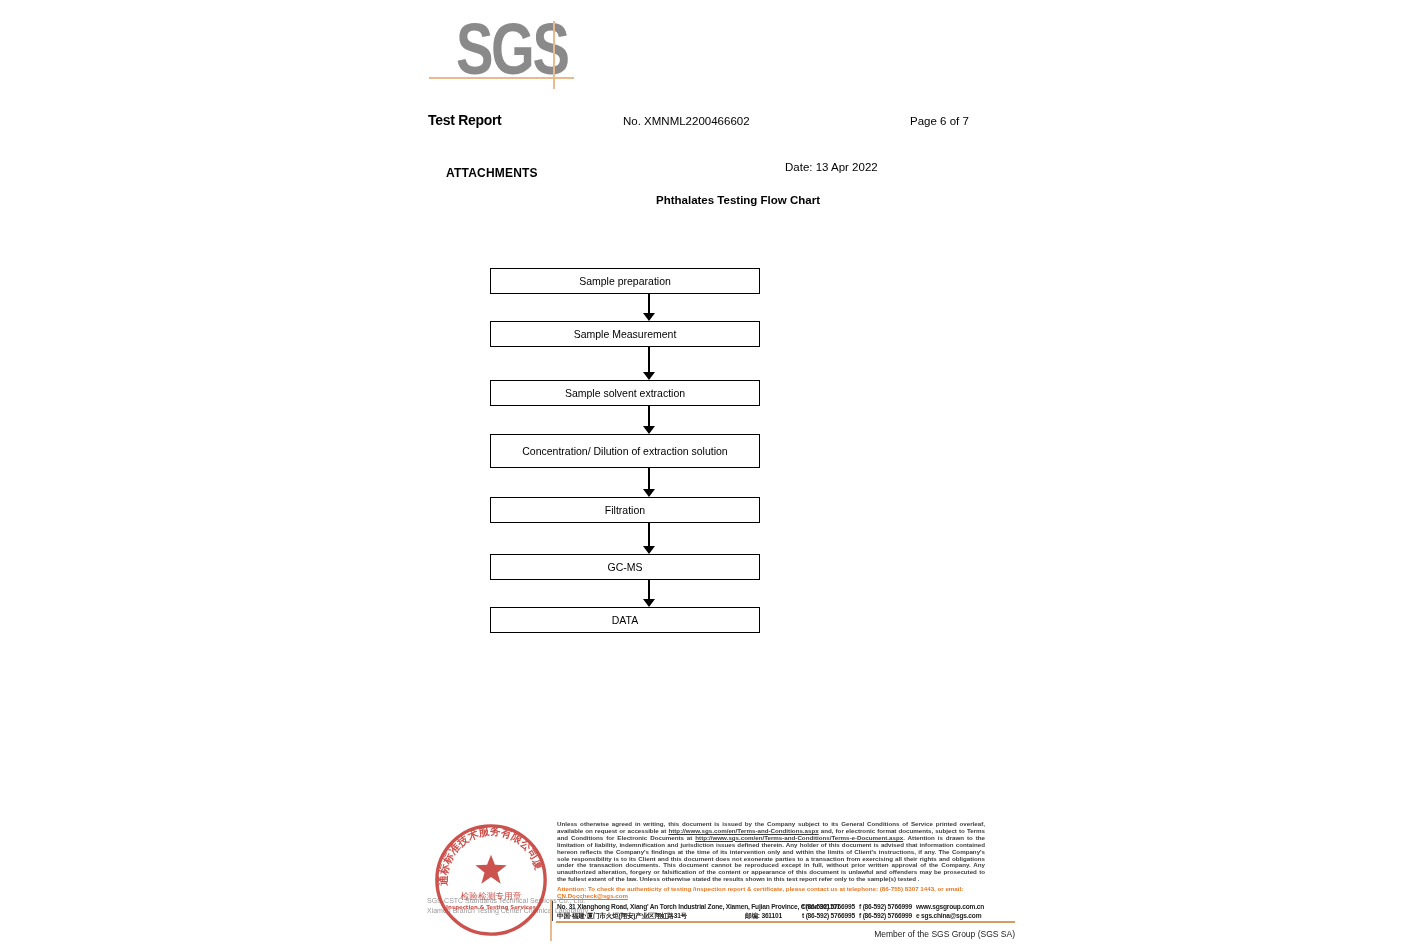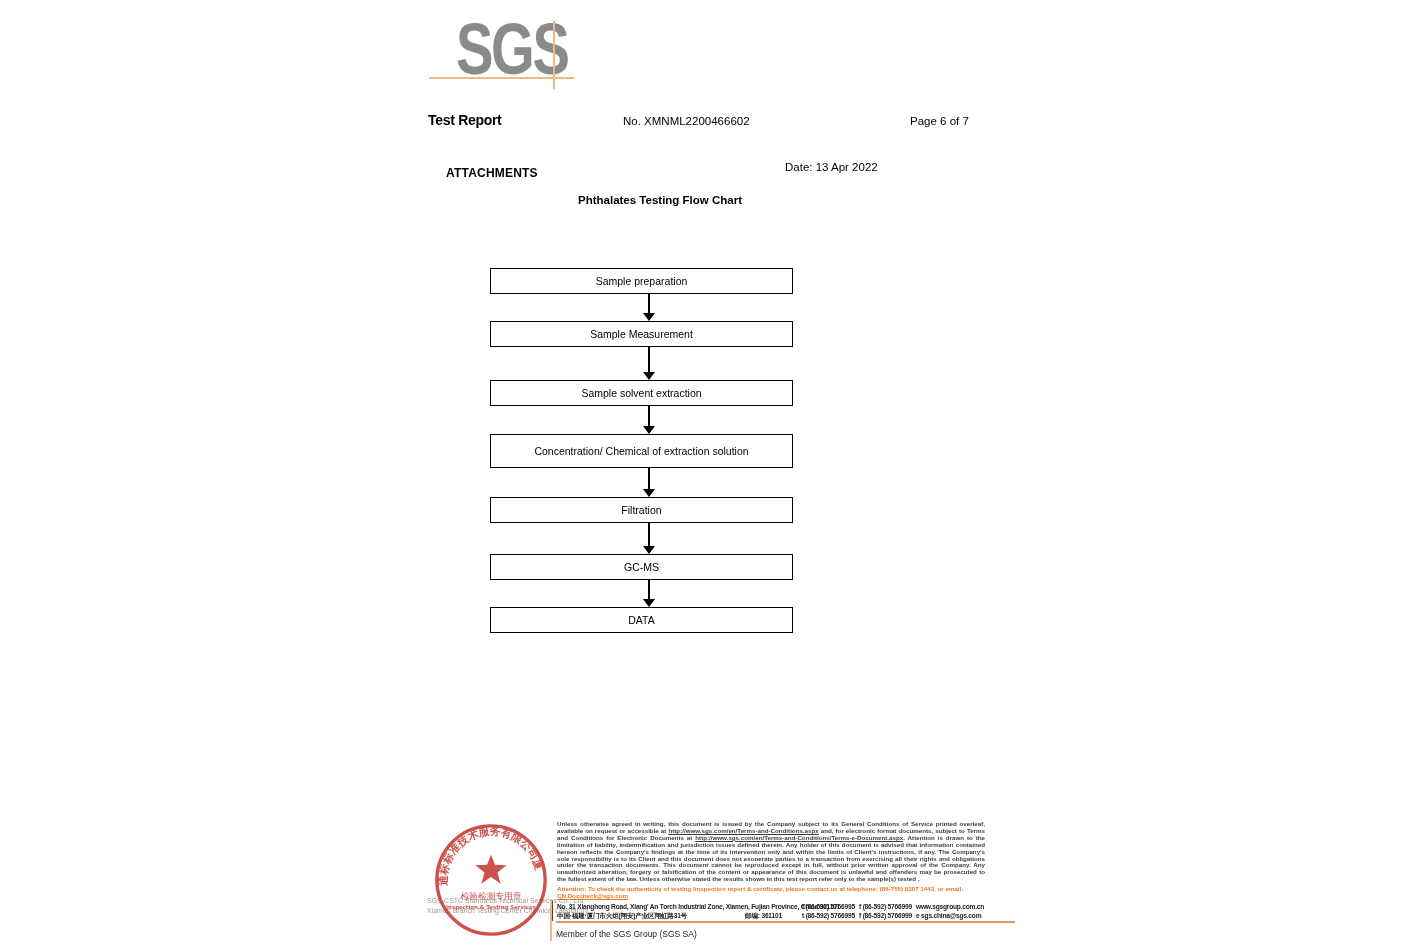--- a/index.html
+++ b/index.html
@@ -13,24 +13,24 @@
     letter-spacing:-3px;line-height:1;transform:scale(0.78,1);transform-origin:left top;
   }
   .crop-h-top{position:absolute;left:429px;top:77px;width:145px;height:2px;background:#eab98c;}
   .crop-v-top{position:absolute;left:553px;top:21px;width:2px;height:68px;background:#eab98c;}
   .hdr-title{position:absolute;left:428px;top:112px;font-size:14px;font-weight:bold;letter-spacing:-0.3px;text-align:right;}
   .hdr-no{position:absolute;left:610px;top:115px;font-size:11.5px;padding-left:13px;}
   .hdr-date{position:absolute;left:785px;top:128px;font-size:11.5px;margin-top:33px;}
   .hdr-page{position:absolute;left:910px;top:115px;font-size:11.5px;}
   
   .attach-heading{position:absolute;left:446px;top:166px;font-size:12px;font-weight:bold;letter-spacing:0.2px;}
-  .chart-title{position:absolute;left:500px;top:194px;width:320px;text-align:center;font-size:11.5px;font-weight:bold;}
+  .chart-title{position:absolute;left:500px;top:194px;width:320px;text-align:right;font-size:11.5px;font-weight:bold;}
   
   .fbox{
-    position:absolute;left:490px;width:303px;height:26px;border:1px solid #000;background:#fff;
+    position:absolute;left:490px;width:270px;height:26px;border:1px solid #000;background:#fff;
     box-sizing:border-box;display:flex;align-items:center;justify-content:center;
     font-size:10.5px;color:#000;
   }
   .b0{top:268px}.b1{top:321px}.b2{top:380px}.b3{top:434px;height:34px}.b4{top:497px}.b5{top:554px}.b6{top:607px}
   .arrow{position:absolute;left:642px;width:14px;display:flex;flex-direction:column;align-items:center;}
   .arrow .shaft{width:2.5px;background:#000;flex:1;}
   .arrow .head{width:0;height:0;border-left:6px solid transparent;border-right:6px solid transparent;border-top:8px solid #000;}
   .a0{top:294px;height:27px}.a1{top:347px;height:33px}.a2{top:406px;height:28px}
   .a3{top:468px;height:29px}.a4{top:523px;height:31px}.a5{top:580px;height:27px}
   
@@ -39,21 +39,21 @@
   .legal-block{position:absolute;left:557px;top:821px;width:428px;}
   .legal{margin:0;font-size:6.2px;line-height:6.9px;color:#3c3c3c;font-weight:bold;text-align:justify;}
   .attention{margin:3px 0 0 0;font-size:6.2px;line-height:6.7px;color:#e87722;font-weight:bold;}
   .u{text-decoration:underline;}
   .addr-divider{position:absolute;left:552px;top:901px;width:1px;height:20px;background:#444;}
   .crop-v-bot{position:absolute;left:550px;top:899px;width:2px;height:42px;background:#eab98c;}
   .addr{position:absolute;font-size:6.6px;letter-spacing:-0.2px;color:#222;font-weight:bold;white-space:nowrap;}
   .r1{top:903px}.r2{top:912px}
   .c-addr{left:557px}.c-postal{left:745px}.c-t{left:802px}.c-f{left:859px}.c-web{left:916px}
   .footer-rule{position:absolute;left:556px;top:921px;width:459px;height:2px;background:#d99a5f;}
-  .member-line{position:absolute;left:556px;top:929px;width:459px;text-align:left;font-size:8.5px;color:#222;}
+  .member-line{position:absolute;left:556px;top:929px;width:459px;text-align:right;font-size:8.5px;color:#222;}
 </style>
 </head>
 <body>
 
 <div class="page">
 
   <div class="logo-text">SGS</div>
   <div class="crop-h-top"></div>
   <div class="crop-v-top"></div>
 
@@ -74,21 +74,21 @@
     <div class="fbox b1">Sample Measurement</div>
     <div class="arrow a1">
         <div class="shaft"></div>
         <div class="head"></div>
       </div>
     <div class="fbox b2">Sample solvent extraction</div>
     <div class="arrow a2">
         <div class="shaft"></div>
         <div class="head"></div>
       </div>
-    <div class="fbox b3">Concentration/ Chemical of extraction solution</div>
+    <div class="fbox b3">Concentration/ Dilution of extraction solution</div>
     <div class="arrow a3">
         <div class="shaft"></div>
         <div class="head"></div>
       </div>
     <div class="fbox b4">Filtration</div>
     <div class="arrow a4">
         <div class="shaft"></div>
         <div class="head"></div>
       </div>
     <div class="fbox b5">GC-MS</div>

